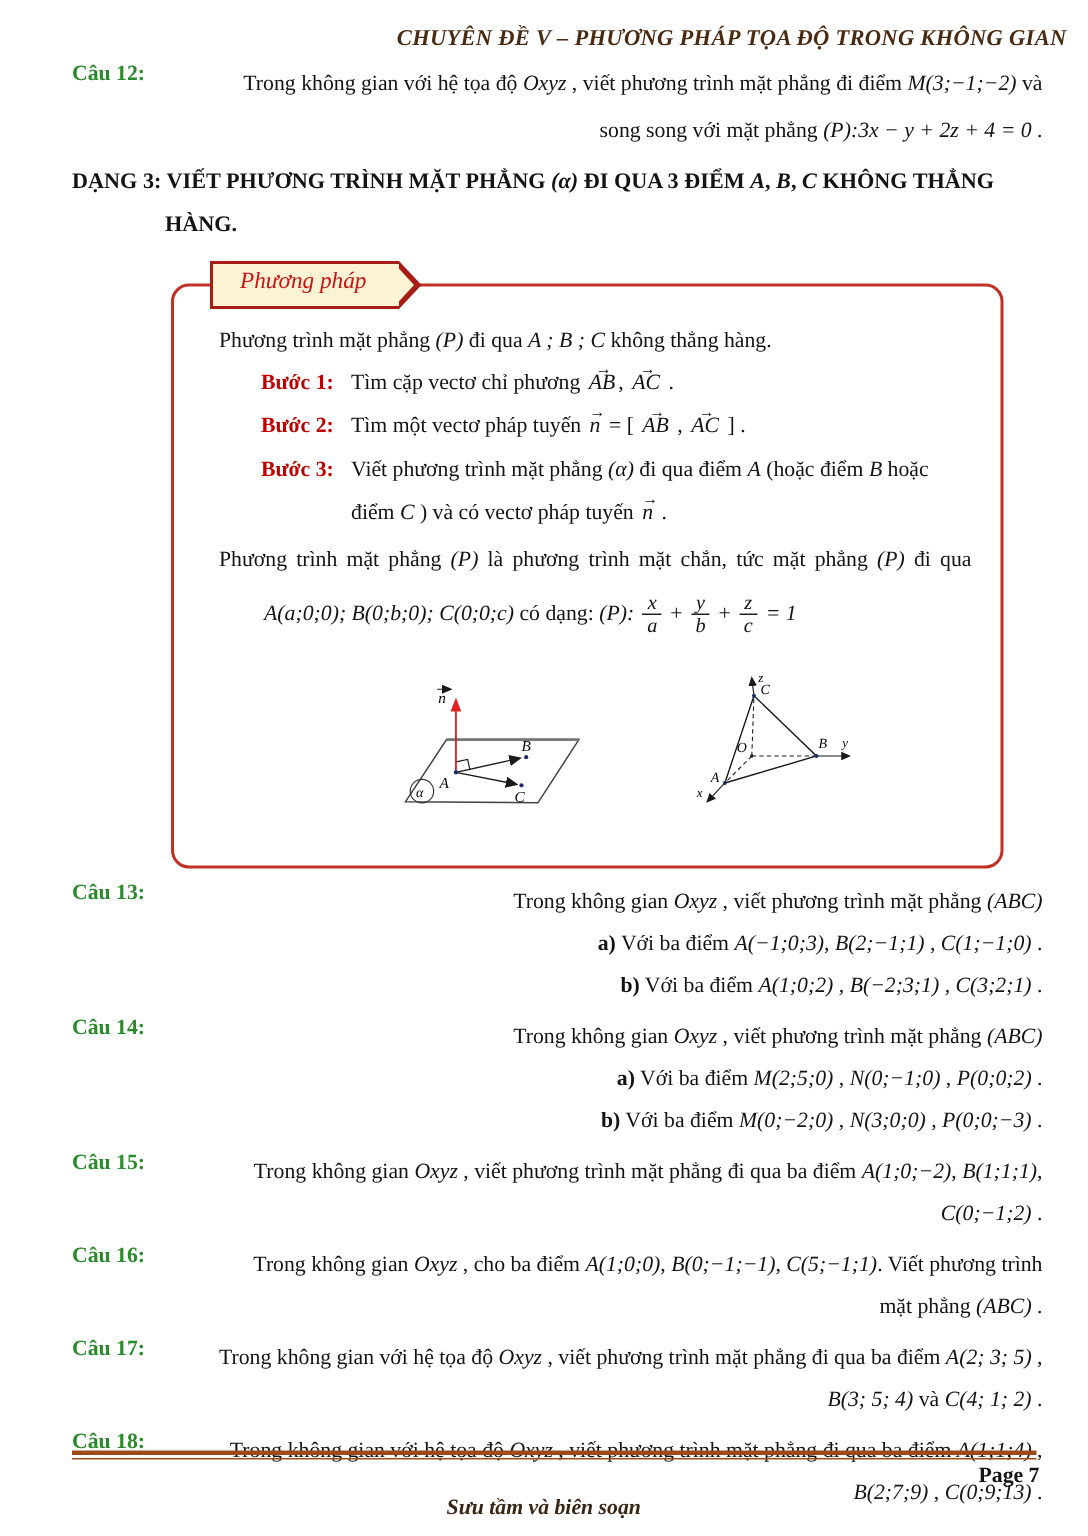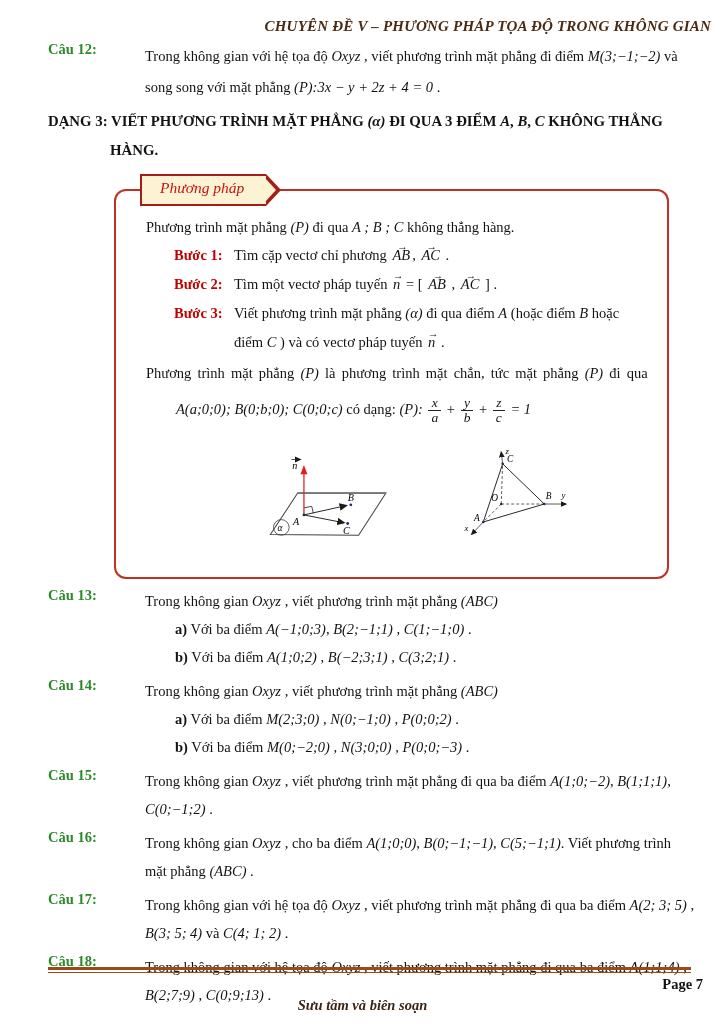--- a/index.html
+++ b/index.html
@@ -8,21 +8,21 @@
     font-family:"Liberation Serif","DejaVu Serif",serif;font-size:14.5px;color:#131313;
   }
   .header{
     text-align:right;padding:18px 14px 0 0;font-weight:bold;font-style:italic;
     font-size:15px;color:#4a2b12;letter-spacing:.2px;
   }
   
   .qa{display:flex;padding-left:48px;padding-right:30px;margin-top:6px;gap:35px;}
   .qlabel{flex:0 0 62px;font-weight:bold;color:#2b8a2b;}
   .qbody{flex:1;}
-  .qline{line-height:28px;}
+  .qline{line-height:28px;text-align:right;}
   .qa.first .qline{line-height:31px;}
   .qline.sub{padding-left:30px;}
   .m{font-style:italic;}
   b{font-weight:bold;}
   
   .dang{padding-left:110px;padding-right:30px;text-indent:-62px;font-weight:bold;
     line-height:29px;margin-top:4px;font-size:14.8px;}
   
   .mbox{
     margin:24px 56px 8px 114px;border:2px solid #c03024;border-radius:12px;
@@ -56,21 +56,21 @@
   .fd{padding:0 3px;}
   .vec{font-style:italic;position:relative;margin:0 2px;display:inline-block;}
   .vec::before{content:"\2192";position:absolute;top:-0.85em;left:0;right:-2px;
     text-align:center;font-size:.72em;font-style:normal;}
   .figs{display:flex;justify-content:space-between;align-items:flex-end;
     padding:2px 26px 6px 72px;}
   svg text{font-family:"Liberation Serif","DejaVu Serif",serif;}
   
   .footer{position:absolute;left:0;right:0;bottom:10px;}
   .rule{margin:0 34px 0 48px;border-top:3px solid #9c4a1a;border-bottom:1px solid #9c4a1a;height:2px;}
-  .pagenum{text-align:right;padding-right:22px;font-weight:bold;margin-top:3px;font-size:14.5px;}
+  .pagenum{text-align:right;padding-right:32px;font-weight:bold;margin-top:3px;font-size:14.5px;}
   .credit{text-align:center;font-weight:bold;font-style:italic;color:#3a2414;margin-top:4px;}
 </style>
 </head>
 <body>
 
 <div class="page">
 
   <div class="header">CHUYÊN ĐỀ V – PHƯƠNG PHÁP TỌA ĐỘ TRONG KHÔNG GIAN</div>
 
   <div class="qa first">
@@ -176,21 +176,21 @@
         <div class="qbody">
           <div class="qline">Trong không gian <span class="m">Oxyz</span> , viết phương trình mặt phẳng <span class="m">(ABC)</span></div>
           <div class="qline sub"><b>a)</b> Với ba điểm <span class="m">A(−1;0;3)</span>, <span class="m">B(2;−1;1)</span> , <span class="m">C(1;−1;0)</span> .</div>
           <div class="qline sub"><b>b)</b> Với ba điểm <span class="m">A(1;0;2) , B(−2;3;1) , C(3;2;1)</span> .</div>
         </div>
       </div>
       <div class="qa">
         <span class="qlabel">Câu 14:</span>
         <div class="qbody">
           <div class="qline">Trong không gian <span class="m">Oxyz</span> , viết phương trình mặt phẳng <span class="m">(ABC)</span></div>
-          <div class="qline sub"><b>a)</b> Với ba điểm <span class="m">M(2;3;0)</span> , <span class="m">N(0;−1;0)</span> , <span class="m">P(0;0;2)</span> .</div>
+          <div class="qline sub"><b>a)</b> Với ba điểm <span class="m">M(2;5;0)</span> , <span class="m">N(0;−1;0)</span> , <span class="m">P(0;0;2)</span> .</div>
           <div class="qline sub"><b>b)</b> Với ba điểm <span class="m">M(0;−2;0) , N(3;0;0) , P(0;0;−3)</span> .</div>
         </div>
       </div>
       <div class="qa">
         <span class="qlabel">Câu 15:</span>
         <div class="qbody">
           <div class="qline">Trong không gian <span class="m">Oxyz</span> , viết phương trình mặt phẳng đi qua ba điểm <span class="m">A(1;0;−2)</span>,  <span class="m">B(1;1;1)</span>,</div>
           <div class="qline"><span class="m">C(0;−1;2)</span> .</div>
         </div>
       </div>

